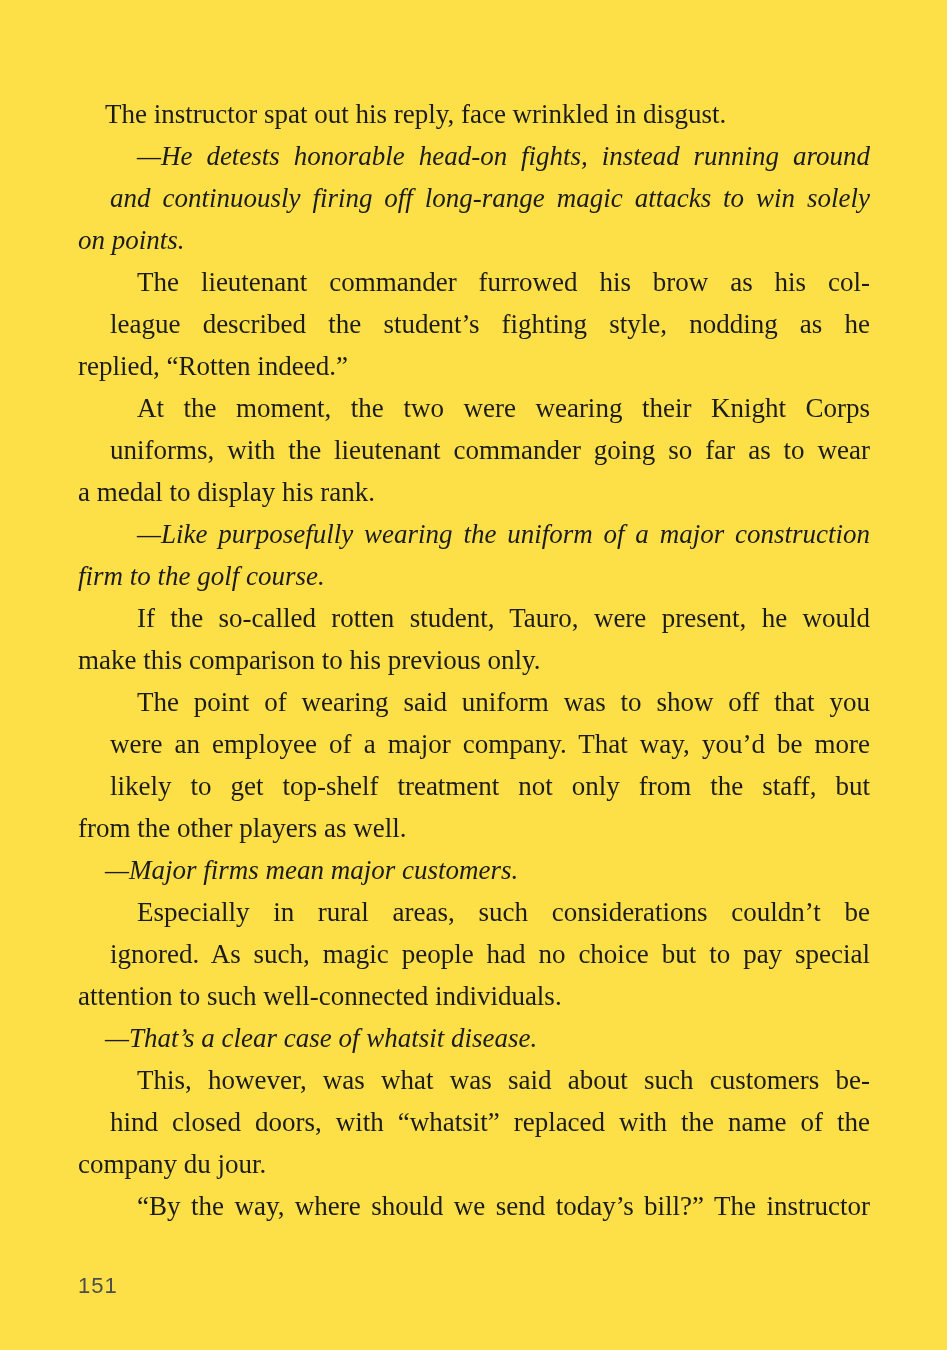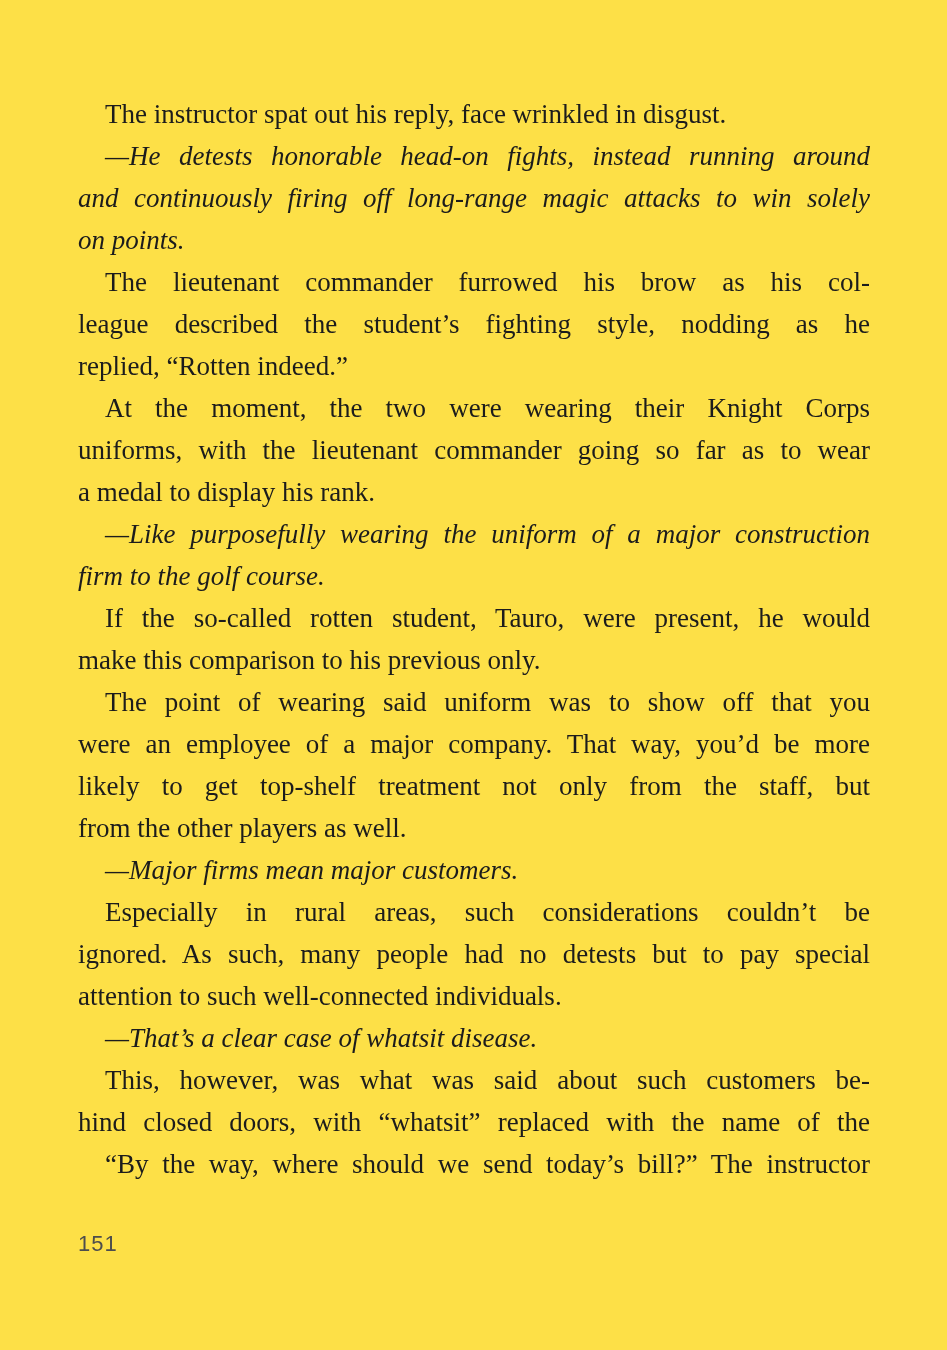--- a/index.html
+++ b/index.html
@@ -32,20 +32,21 @@
     height: 42px;
     text-align: left;
     white-space: normal;
   }
   .line.first {
     text-indent: 27px;
   }
   .line.just {
     text-align: justify;
     text-align-last: justify;
+    margin-left: 32px;
   }
   .folio {
     margin-top: 46px;
     font-family: "Liberation Sans", sans-serif;
     font-weight: 300;
     font-size: 22px;
     letter-spacing: 1px;
     color: #4d4d4d;
   }
 </style>
@@ -84,28 +85,29 @@
         <div class="line first just">The point of wearing said uniform was to show off that you</div>
         <div class="line just">were an employee of a major company. That way, you’d be more</div>
         <div class="line just">likely to get top-shelf treatment not only from the staff, but</div>
         <div class="line">from the other players as well.</div>
       </div>
       <div class="paragraph italic">
         <div class="line first">—Major firms mean major customers.</div>
       </div>
       <div class="paragraph">
         <div class="line first just">Especially in rural areas, such considerations couldn’t be</div>
-        <div class="line just">ignored. As such, many people had no detests but to pay special</div>
+        <div class="line just">ignored. As such, magic people had no choice but to pay special</div>
         <div class="line">attention to such well-connected individuals.</div>
       </div>
       <div class="paragraph italic">
         <div class="line first">—That’s a clear case of whatsit disease.</div>
       </div>
       <div class="paragraph">
         <div class="line first just">This, however, was what was said about such customers be-</div>
         <div class="line just">hind closed doors, with “whatsit” replaced with the name of the</div>
+        <div class="line">company du jour.</div>
       </div>
       <div class="paragraph">
         <div class="line first just">“By the way, where should we send today’s bill?” The instructor</div>
       </div>
     </div>
   <div class="folio">151</div>
 </div>
 
 </body></html>

